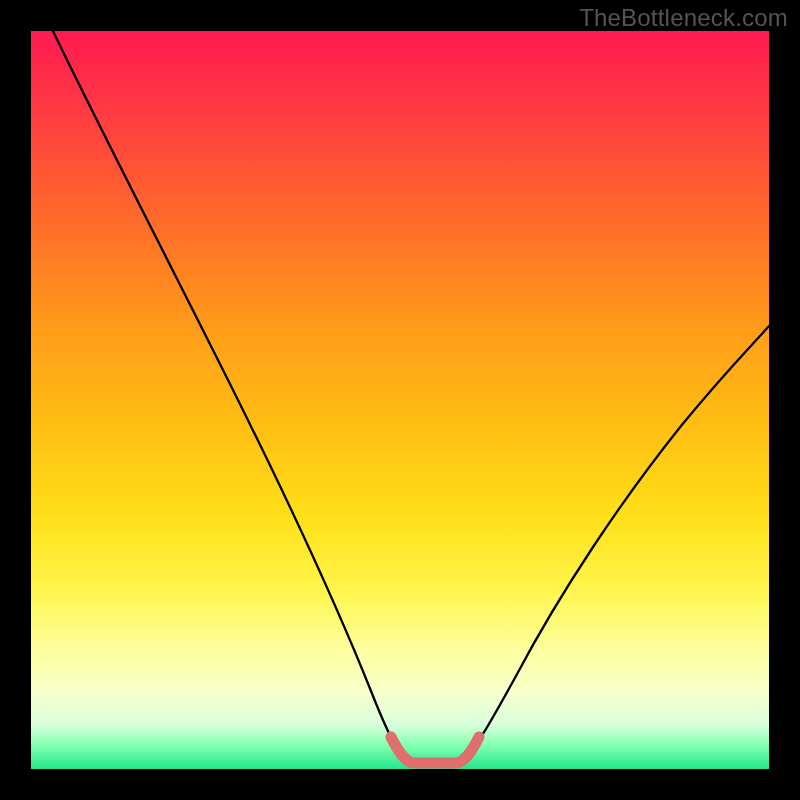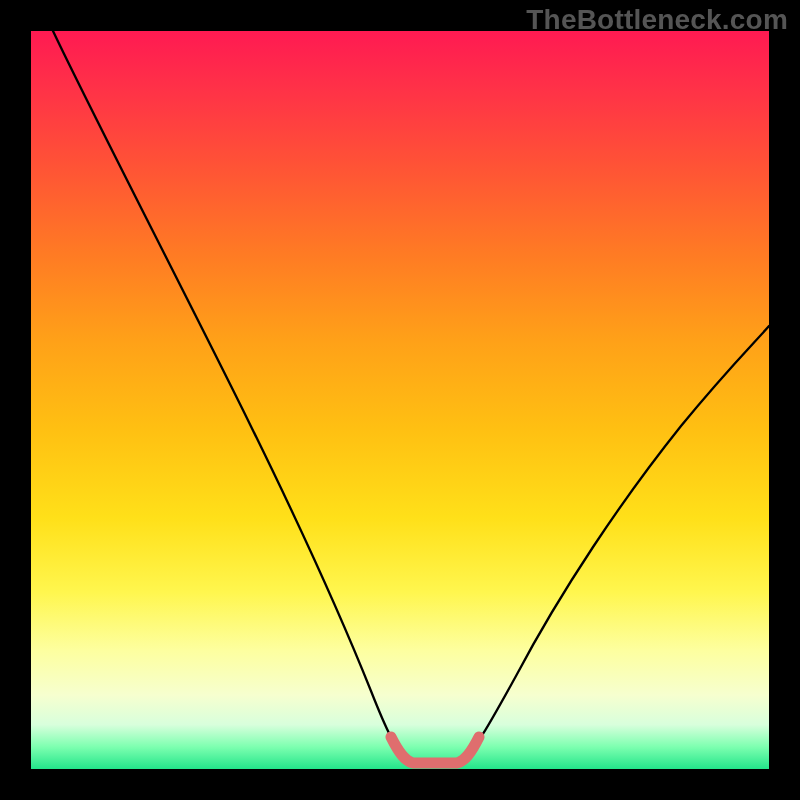--- a/index.html
+++ b/index.html
@@ -15,22 +15,22 @@
     position: relative;
     width: 800px;
     height: 800px;
     background: #000;
   }
   .watermark {
     position: absolute;
     top: 4px;
     right: 12px;
     color: #555;
-    font-size: 28px;
-    font-weight: 700;
+    font-size: 24px;
+    font-weight: 400;
     letter-spacing: 0.2px;
     z-index: 10;
   }
   .plot {
     position: absolute;
     left: 31px;
     top: 31px;
     width: 738px;
     height: 738px;
     overflow: hidden;

